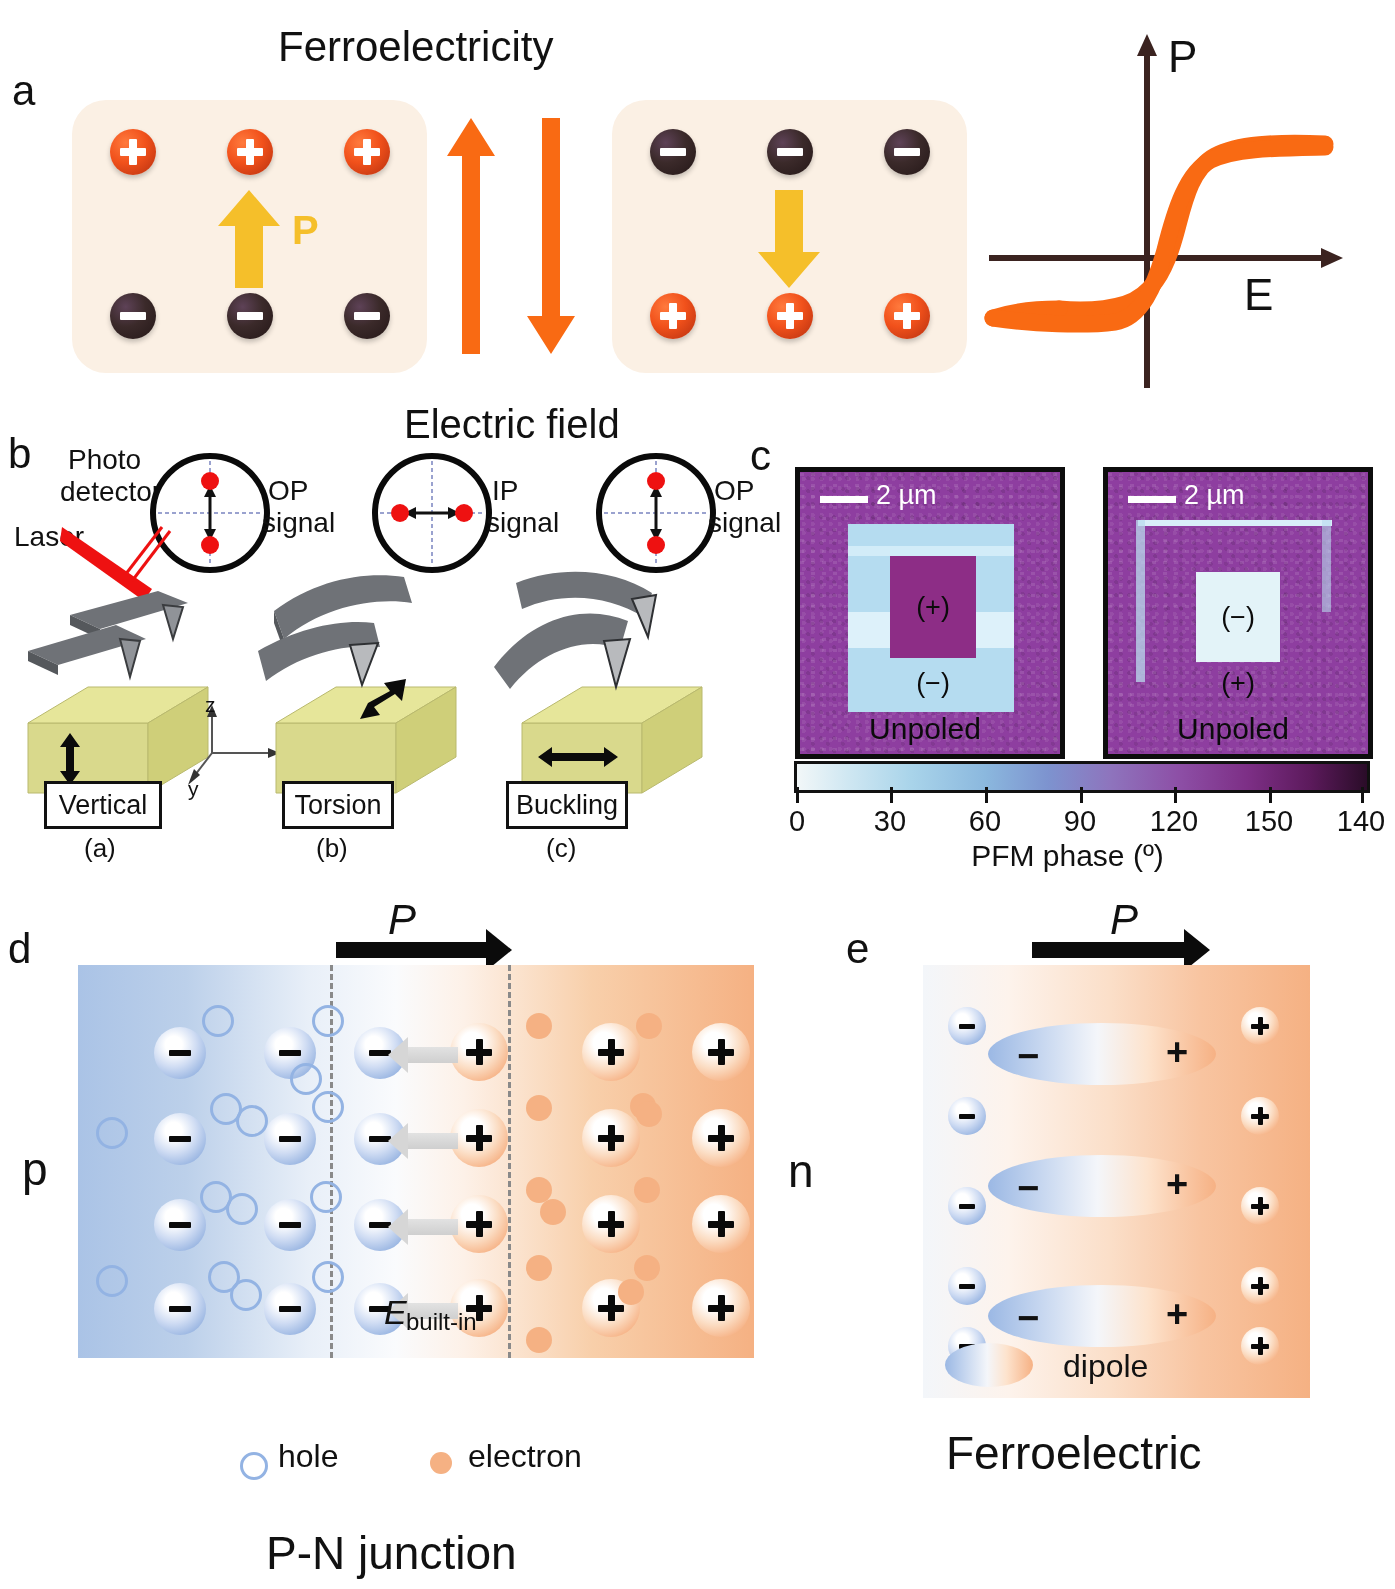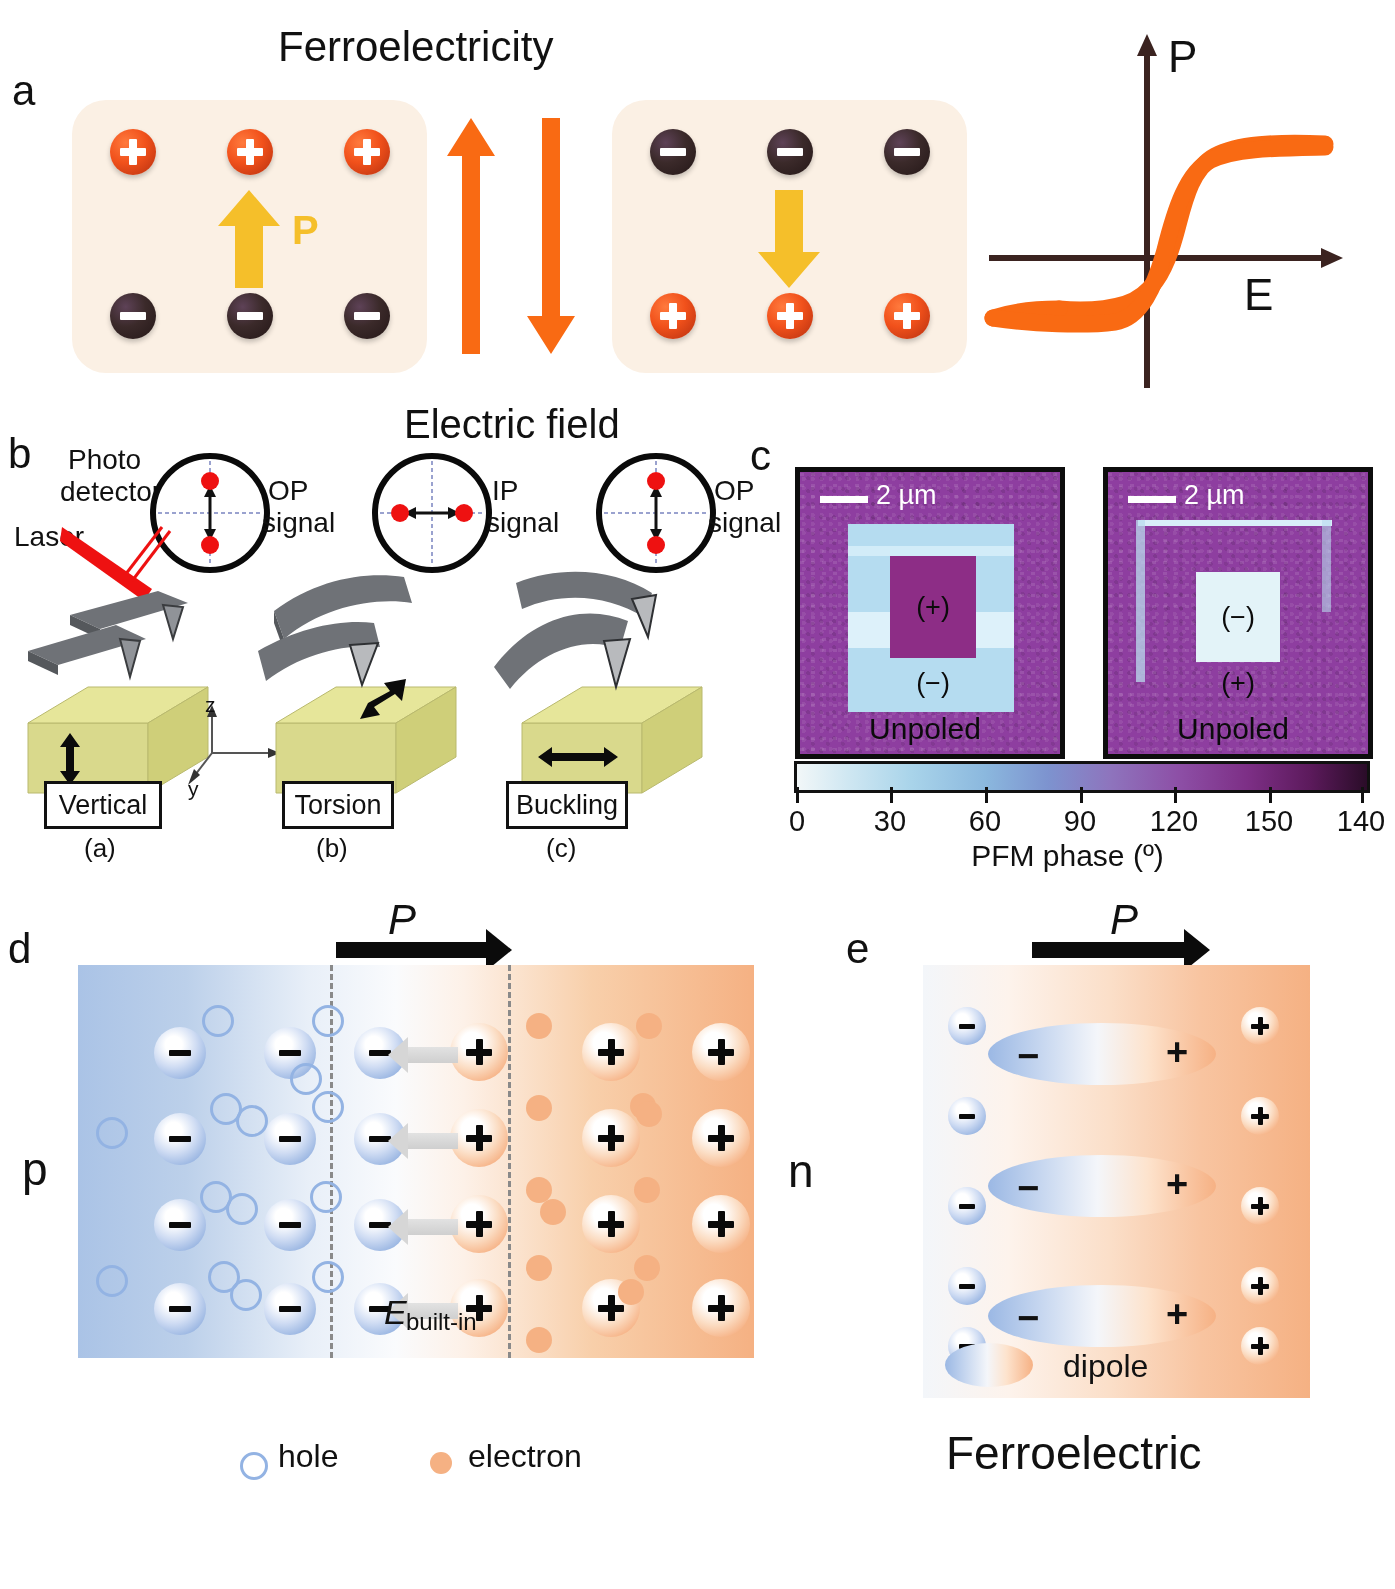--- a/index.html
+++ b/index.html
@@ -559,20 +559,21 @@
 
   <div class="abs" style="left:384px;top:403px;font-size:34px;font-style:italic;">E</div>
   <div class="abs" style="left:406px;top:418px;font-size:24px;">built-in</div>
 
 
   <div class="hole" style="left:240px;top:562px;width:22px;height:22px;border-width:3px;"></div>
   <div class="legend-lbl" style="left:278px;top:548px;">hole</div>
   <div class="elec" style="left:430px;top:562px;width:22px;height:22px;"></div>
   <div class="legend-lbl" style="left:468px;top:548px;">electron</div>
 
+  <div class="bottom-lbl" style="left:266px;top:636px;font-size:46px;">P-N junction</div>
 </div>
 
 <div class="abs" id="panel-e" style="left:760px;top:890px;width:635px;height:699px;">
 
   <div class="abs panel-letter" style="left:86px;top:38px;">e</div>
 
   <div class="abs" style="left:350px;top:6px;font-size:42px;font-style:italic;">P</div>
   <div class="bigarrow" style="left:272px;top:52px;width:152px;"></div>
 
   <div class="junction" style="left:163px;top:75px;width:387px;height:433px;

